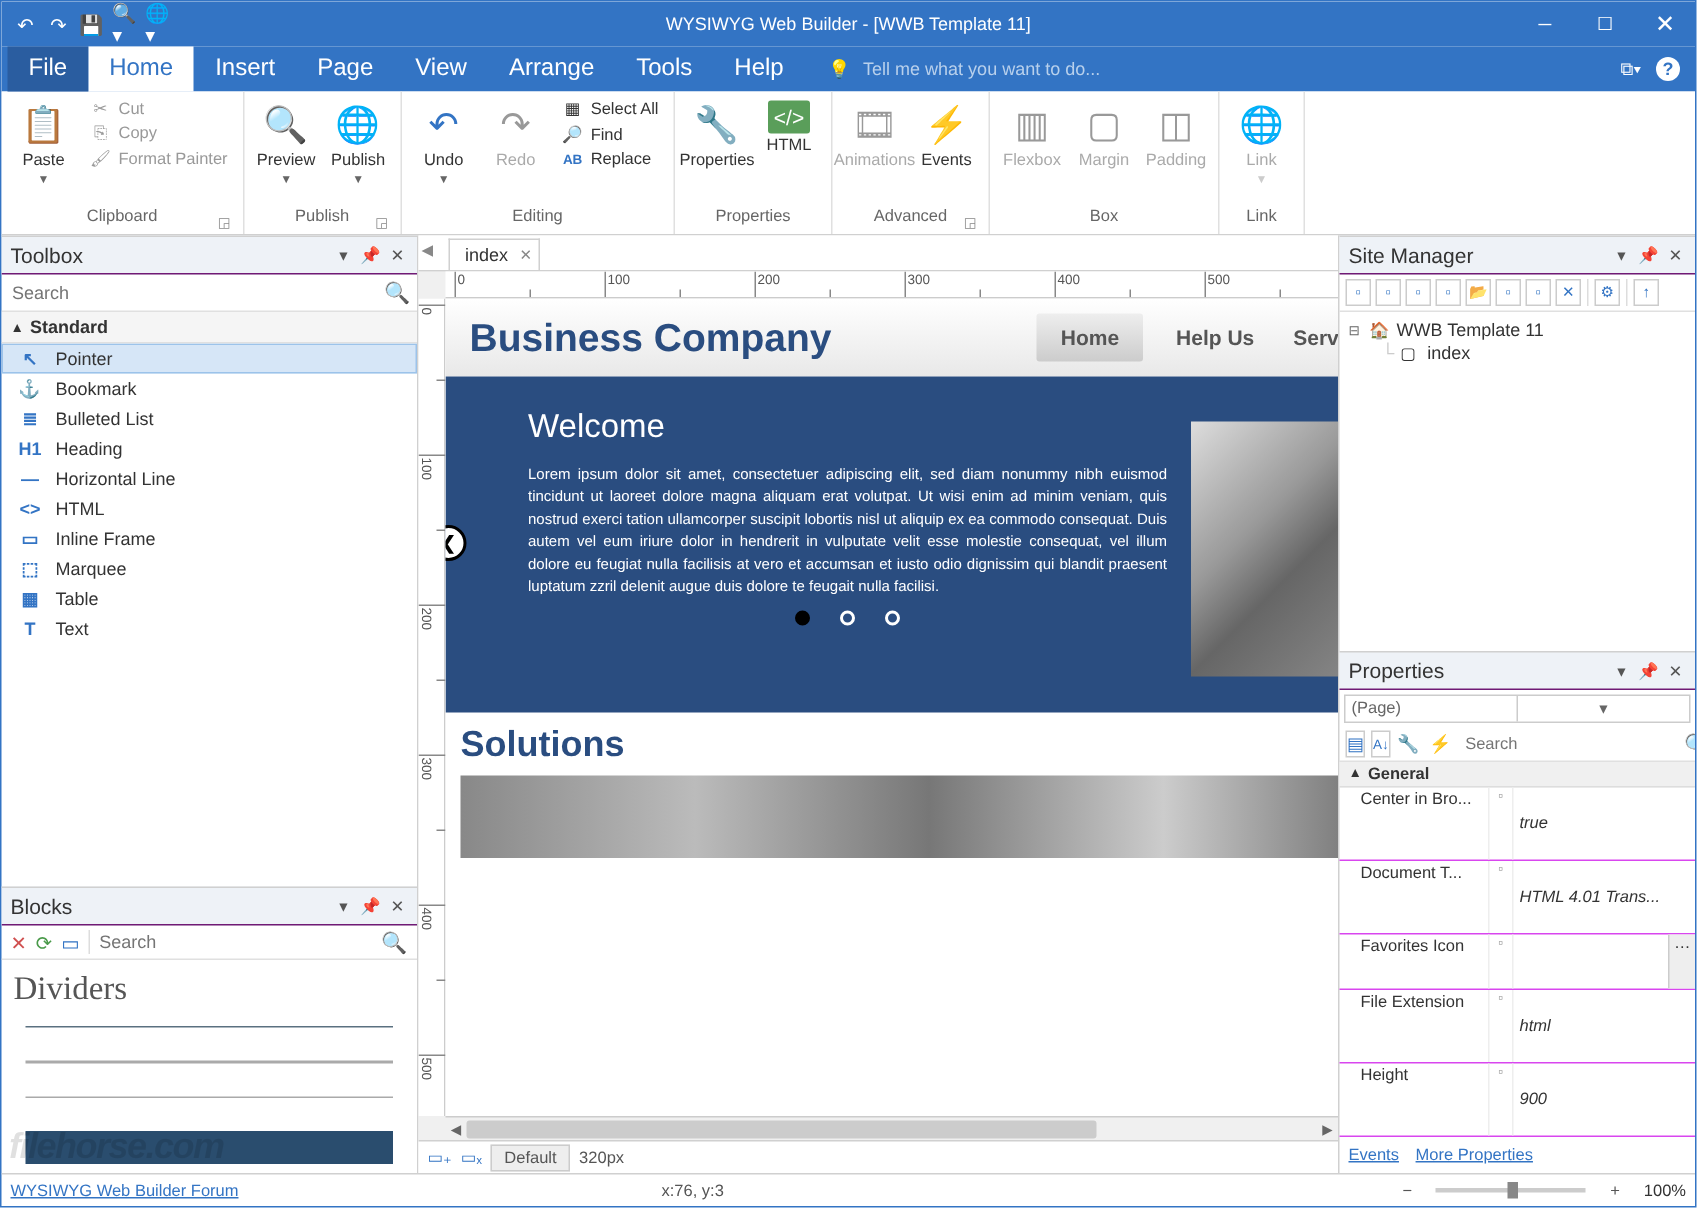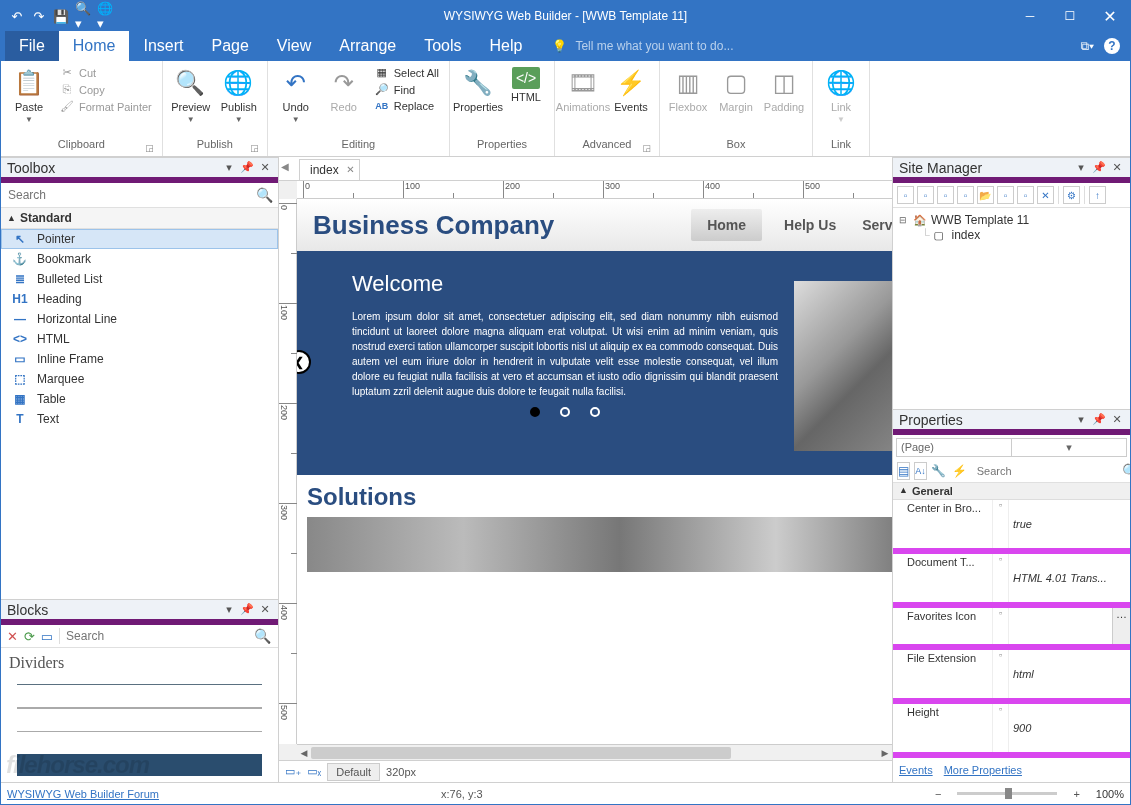--- a/index.html
+++ b/index.html
@@ -37,37 +37,37 @@
 .small-btn.enabled { color: #333; }
 .small-btn .sicon { width: 16px; display: inline-flex; justify-content: center; }
 
 
 .main-area { display: flex; height: calc(805px - 30px - 30px - 96px - 22px - 2px); }
 .left-col { width: 278px; display: flex; flex-direction: column; border-right: 1px solid #d0d0d0; }
 .center-col { flex: 1; display: flex; flex-direction: column; background: #f0f0f0; min-width: 0; }
 .right-col { width: 238px; display: flex; flex-direction: column; border-left: 1px solid #d0d0d0; }
 
 
-.panel-header { height: 26px; background: #eef2f7; border-bottom: 6px solid #701a75; border-top: 1px solid #d0d0d0; display: flex; align-items: center; padding: 0 6px; gap: 4px; }
+.panel-header { height: 26px; background: #eef2f7; border-bottom: 1px solid #701a75; border-top: 1px solid #d0d0d0; display: flex; align-items: center; padding: 0 6px; gap: 4px; }
 .panel-title { flex: 1; font-size: 14px; color: #333; }
 .panel-ctrl { width: 14px; height: 14px; display: flex; align-items: center; justify-content: center; cursor: pointer; font-size: 11px; color: #555; }
 
 .search-row { display: flex; align-items: center; border-bottom: 1px solid #e0e0e0; padding: 2px 4px; gap: 4px; }
 .search-row input { flex: 1; border: none; outline: none; font-size: 12px; color: #999; padding: 3px; background: transparent; }
 .search-icon { color: #3374c4; font-size: 14px; cursor: pointer; }
 
 .cat-header { background: #f5f5f5; border-bottom: 1px solid #e0e0e0; padding: 3px 6px; font-weight: bold; font-size: 12px; display: flex; align-items: center; gap: 4px; }
 .tbox-list { flex: 1; overflow: auto; }
 .tbox-item { display: flex; align-items: center; gap: 8px; padding: 3px 10px; cursor: pointer; font-size: 12px; }
 .tbox-item.sel { background: #d6e6f7; border: 1px solid #9cc3ea; padding: 2px 9px; }
 .tbox-icon { width: 18px; text-align: center; color: #3374c4; font-weight: bold; font-size: 12px; }
 
 .blocks-toolbar { display: flex; align-items: center; gap: 6px; padding: 3px 6px; border-bottom: 1px solid #e0e0e0; }
 .blocks-toolbar .ticon { color: #3374c4; cursor: pointer; font-size: 13px; }
-.dividers-title { font-family: Georgia, serif; font-size: 16px; color: #555; padding: 6px 8px; }
+.dividers-title { font-family: Georgia, serif; font-size: 22px; color: #555; padding: 6px 8px; }
 .dividers-body { padding: 6px 16px; display: flex; flex-direction: column; gap: 22px; }
 .divider-line { height: 1px; background: #5a7080; }
 .divider-thick { height: 2px; background: #aaa; }
 .divider-block { height: 22px; background: #2a4d6e; }
 
 
 .tab-strip { height: 24px; background: #fff; display: flex; align-items: flex-end; border-bottom: 1px solid #d0d0d0; padding-left: 20px; position: relative; }
 .tab-nav { position: absolute; left: 2px; top: 4px; font-size: 10px; color: #888; cursor: pointer; }
 .doc-tab { border: 1px solid #d0d0d0; border-bottom: none; background: #fff; padding: 3px 20px 3px 10px; font-size: 12px; position: relative; cursor: pointer; }
 .doc-tab .x { position: absolute; right: 4px; top: 4px; font-size: 10px; color: #888; }
@@ -121,21 +121,21 @@
 
 .props-combo { display: flex; border: 1px solid #ccc; margin: 3px; font-size: 11px; }
 .props-combo span { flex: 1; padding: 2px 4px; color: #666; }
 .props-combo .dd { width: 16px; text-align: center; border-left: 1px solid #ccc; cursor: pointer; }
 .props-toolbar { display: flex; align-items: center; gap: 4px; padding: 2px 4px; border-bottom: 1px solid #e0e0e0; }
 .props-toolbar .pti { width: 18px; height: 18px; display: flex; align-items: center; justify-content: center; cursor: pointer; font-size: 12px; color: #3374c4; border: 1px solid transparent; }
 .props-toolbar .pti.boxed { border-color: #ccc; }
 .props-toolbar input { flex: 1; border: none; outline: none; font-size: 11px; color: #999; }
 .props-grid { font-size: 11px; }
 .props-cat { background: #f0f0f0; padding: 2px 6px; font-weight: bold; border-bottom: 1px solid #ddd; display: flex; gap: 4px; }
-.props-row { display: flex; border-bottom: 6px solid #d946ef; justify-content: flex-end; }
+.props-row { display: flex; border-bottom: 1px solid #d946ef; justify-content: flex-end; }
 .props-row .pname { width: 100px; padding: 2px 4px 2px 14px; border-right: 1px solid #eee; white-space: nowrap; overflow: hidden; text-overflow: ellipsis; }
 .props-row .pind { width: 16px; border-right: 1px solid #eee; text-align: center; font-size: 9px; color: #888; }
 .props-row .pval { flex: 1; padding: 18px 4px; white-space: nowrap; overflow: hidden; text-overflow: ellipsis; font-style: italic; }
 .props-row .pbtn { width: 18px; text-align: center; border-left: 1px solid #ccc; background: #eee; cursor: pointer; }
 .props-links { padding: 6px; font-size: 11px; }
 .props-links a { color: #3374c4; text-decoration: underline; margin-right: 8px; cursor: pointer; }
 
 
 .statusbar { height: 22px; border-top: 1px solid #d0d0d0; display: flex; align-items: center; font-size: 11px; padding: 0 6px; gap: 12px; }
 .statusbar .forum { color: #3374c4; text-decoration: underline; cursor: pointer; }

